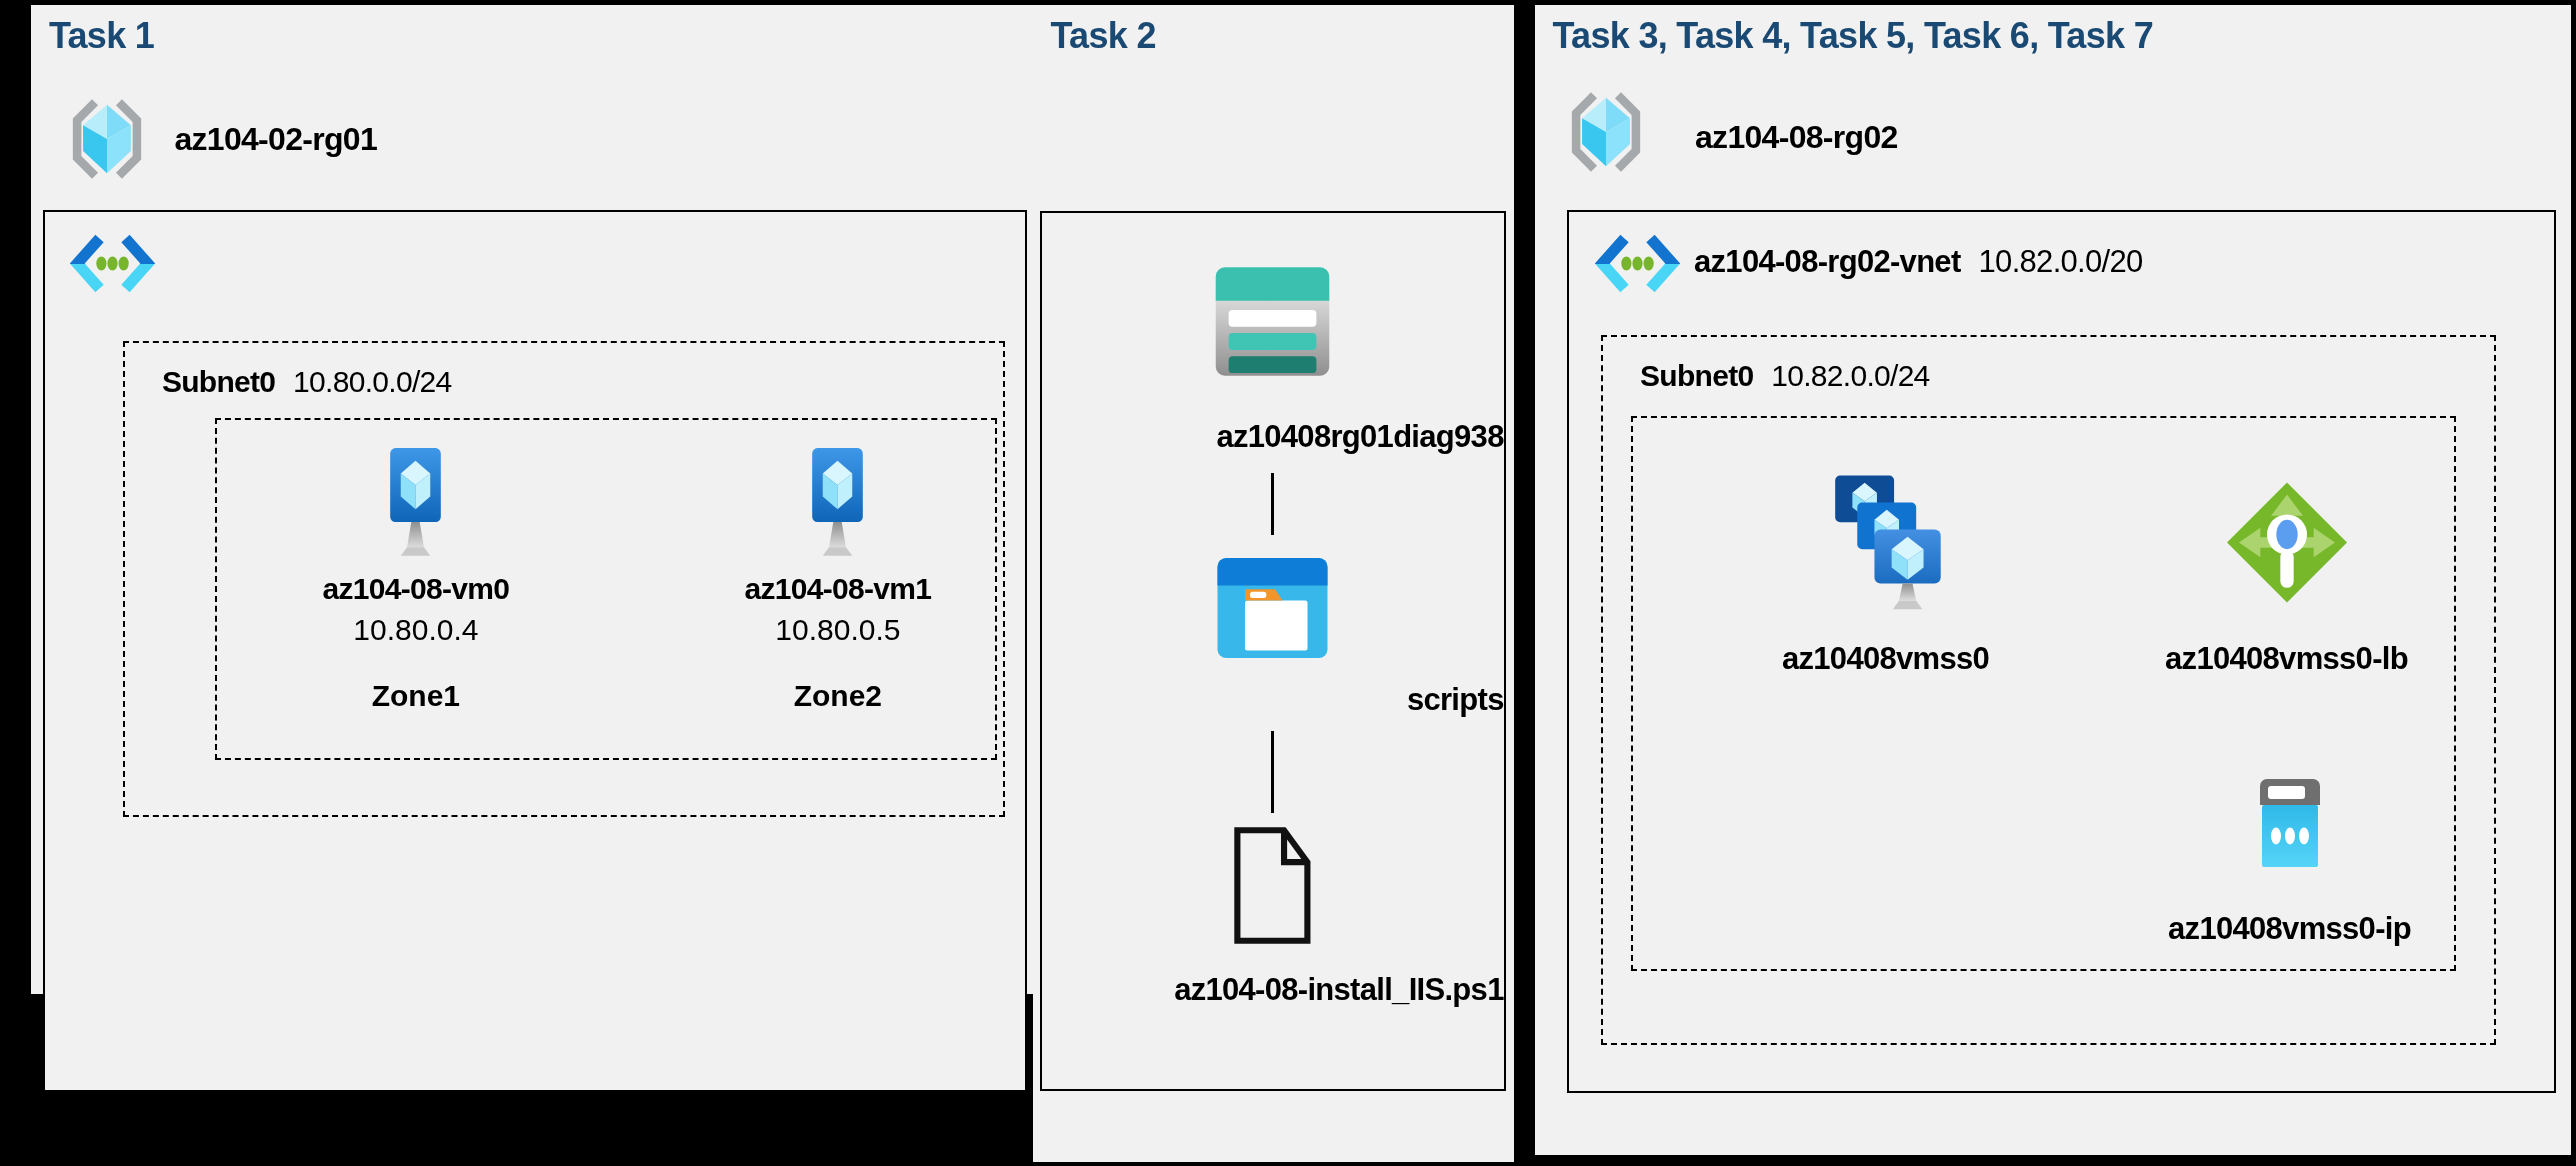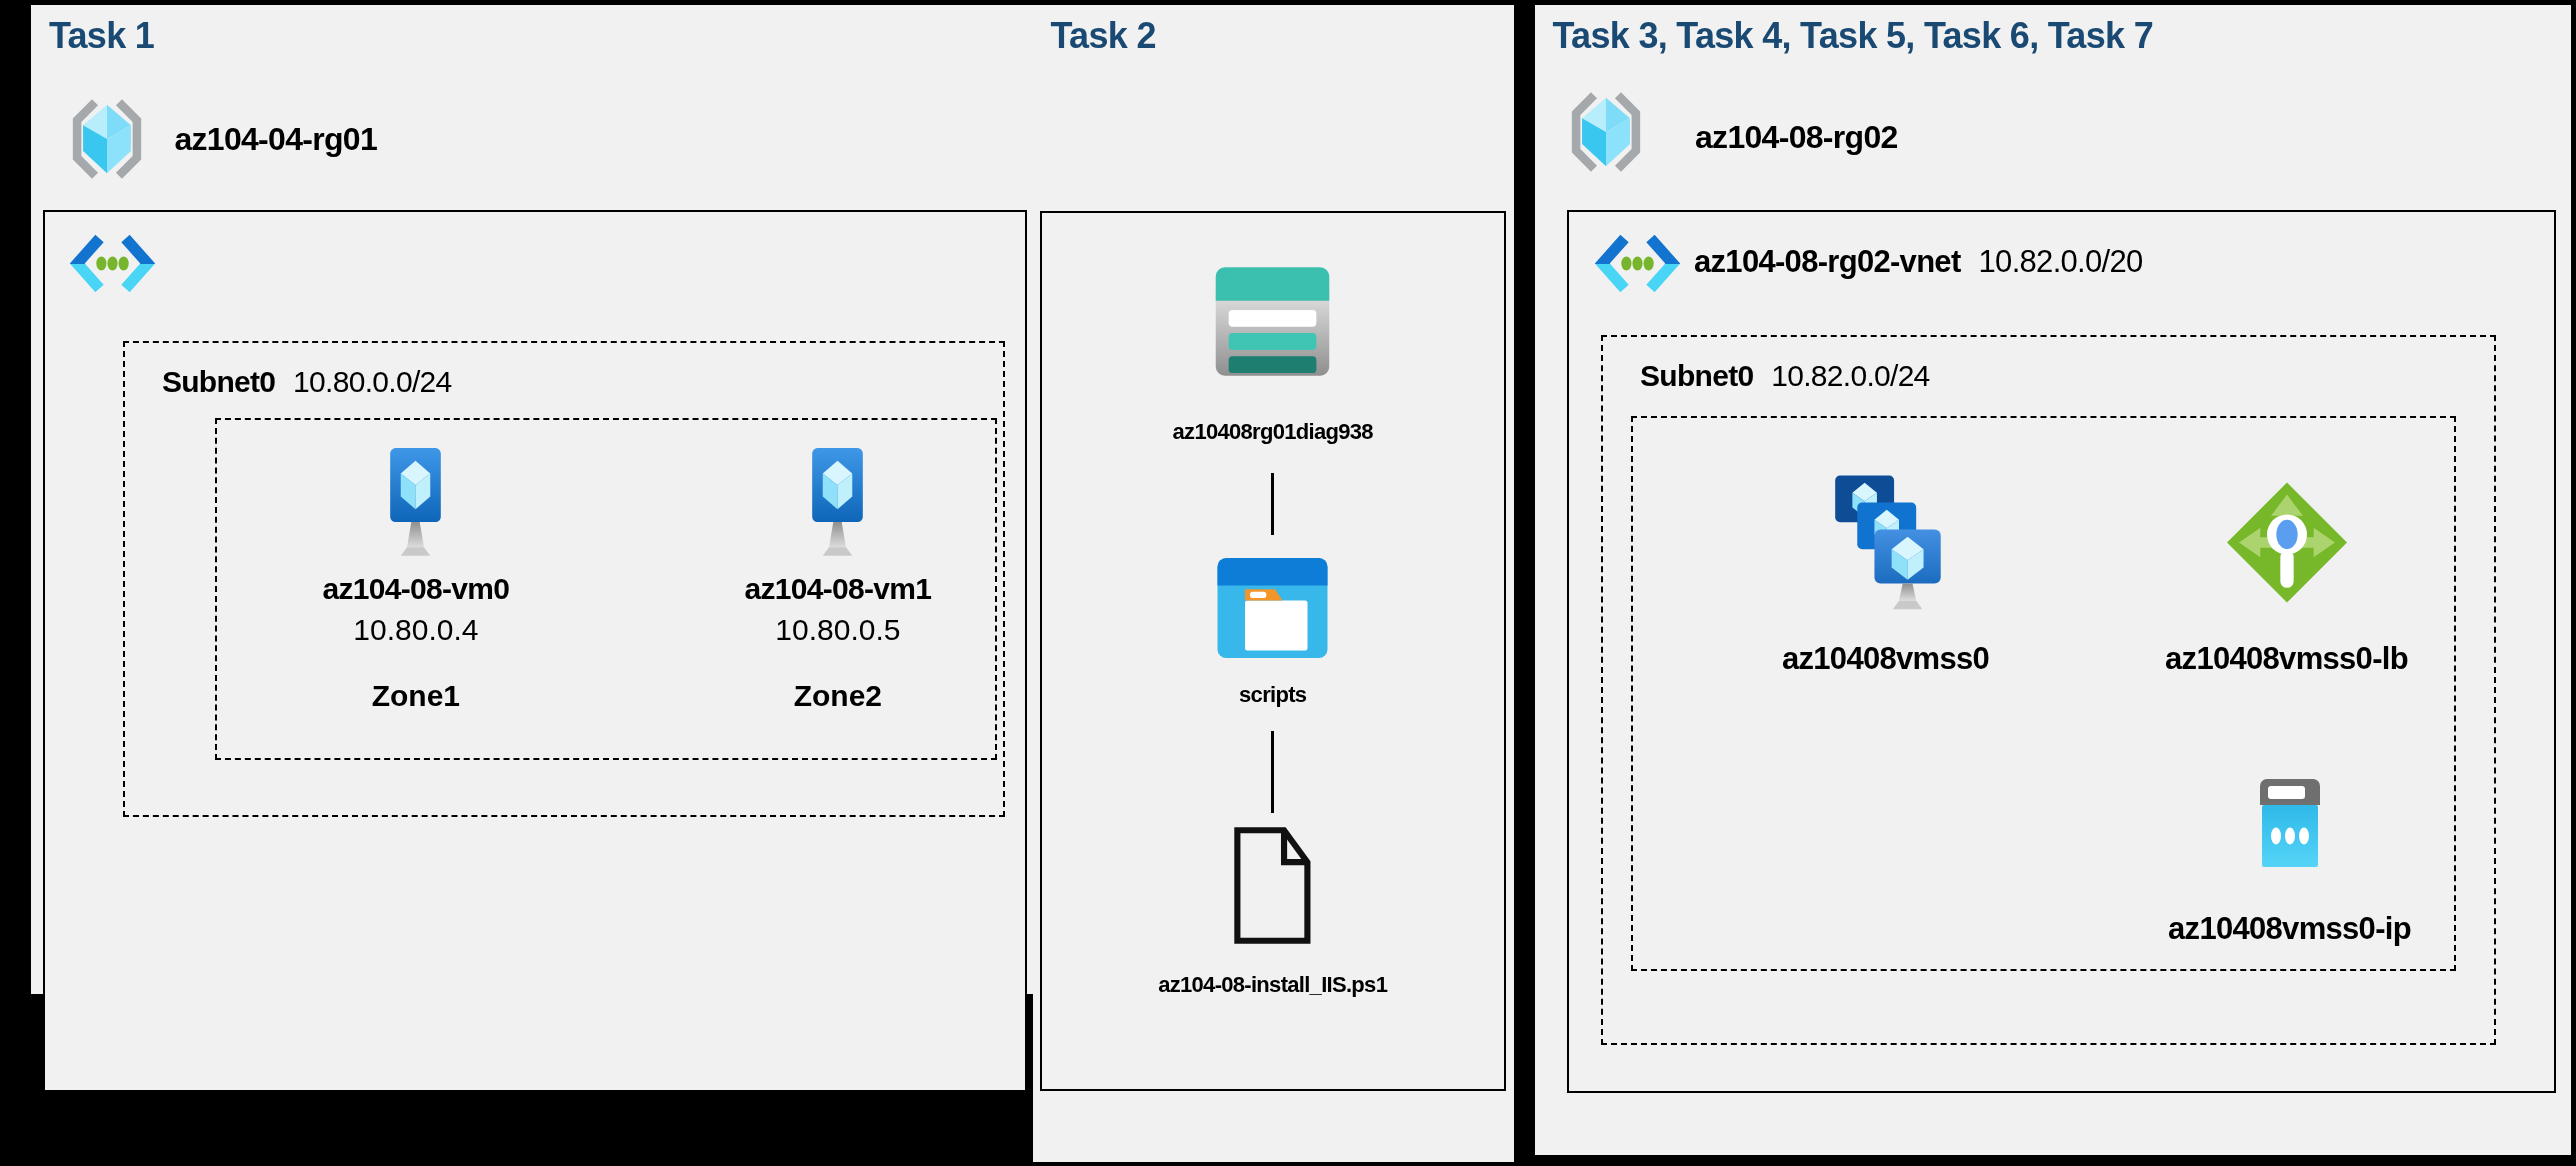--- a/index.html
+++ b/index.html
@@ -40,22 +40,22 @@
   #panel-3 .cluster-box{left:28px;top:79px;width:821px;height:551px;}
   .vm-node{position:absolute;top:26px;width:256px;text-align:center;}
   #vm-node-0{left:71px;}
   #vm-node-1{left:493px;}
   .vm-node svg{width:109px;height:116px;}
   .vm-name{margin-top:8px;font-size:30px;font-weight:700;letter-spacing:-0.7px;}
   .vm-ip{margin-top:6.7px;font-size:30px;}
   .vm-zone{margin-top:32px;font-size:30px;font-weight:700;}
   
   .stack-item{position:absolute;left:0;right:0;text-align:center;}
-  .stack-label{position:absolute;left:0;right:0;text-align:center;
-    font-size:22px;font-weight:700;letter-spacing:-0.7px;white-space:nowrap;}
+  .stack-label{position:absolute;left:0;right:0;text-align:right;
+    font-size:31px;font-weight:700;letter-spacing:-0.7px;white-space:nowrap;}
   .connector{position:absolute;left:50%;width:2.7px;margin-left:-1.3px;background:#000;}
   
   .res-node{position:absolute;width:391px;text-align:center;}
   .res-iconwrap{display:flex;align-items:center;justify-content:center;}
   .res-label{font-size:31px;font-weight:700;letter-spacing:-0.7px;white-space:nowrap;}
   #res-vmss{left:57px;top:26px;}
   #res-lb{left:458px;top:26px;}
   #res-nsg{left:72px;top:316px;}
   #res-ip{left:461px;top:316px;}
   .row1 .res-iconwrap{height:197px;}
@@ -99,21 +99,21 @@
   <div class="panel-title">Task 1</div>
 
   <svg class="rg-icon" viewBox="0 0 96 96">
     <path d="M34 5 L13 26 L13 70 L34 91" fill="none" stroke="#A6A9AC" stroke-width="10"></path>
     <path d="M62 5 L83 26 L83 70 L62 91" fill="none" stroke="#A6A9AC" stroke-width="10"></path>
     <polygon points="48,8 20,32 48,48" fill="#B8EEFC"></polygon>
     <polygon points="48,8 76,32 48,48" fill="#7FDCF8"></polygon>
     <polygon points="20,32 48,48 48,88 20,62" fill="#39C7F0"></polygon>
     <polygon points="76,32 48,48 48,88 76,62" fill="#8CE2FA"></polygon>
   </svg>
-  <div class="rg-label">az104-04-rg01</div>
+  <div class="rg-label">az104-02-rg01</div>
 
   <div class="vnet-box">
     <svg class="vnet-icon" viewBox="0 0 96 64">
       <path d="M34 5 L10 32 L34 59" fill="none" stroke="url(#gChevron)" stroke-width="12"></path>
       <path d="M62 5 L86 32 L62 59" fill="none" stroke="url(#gChevron)" stroke-width="12"></path>
       <ellipse cx="36" cy="32" rx="5.5" ry="7.5" fill="#77B52C"></ellipse>
       <ellipse cx="48" cy="32" rx="5.5" ry="7.5" fill="#77B52C"></ellipse>
       <ellipse cx="60" cy="32" rx="5.5" ry="7.5" fill="#77B52C"></ellipse>
     </svg>
 

